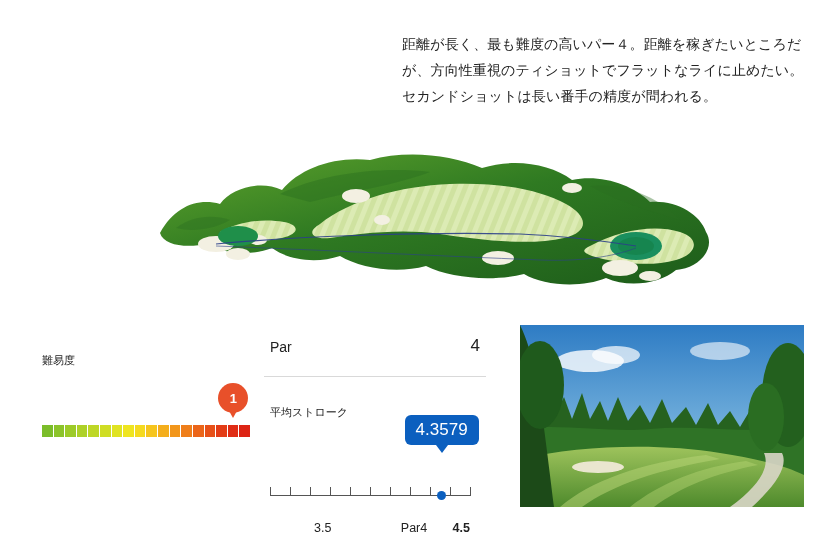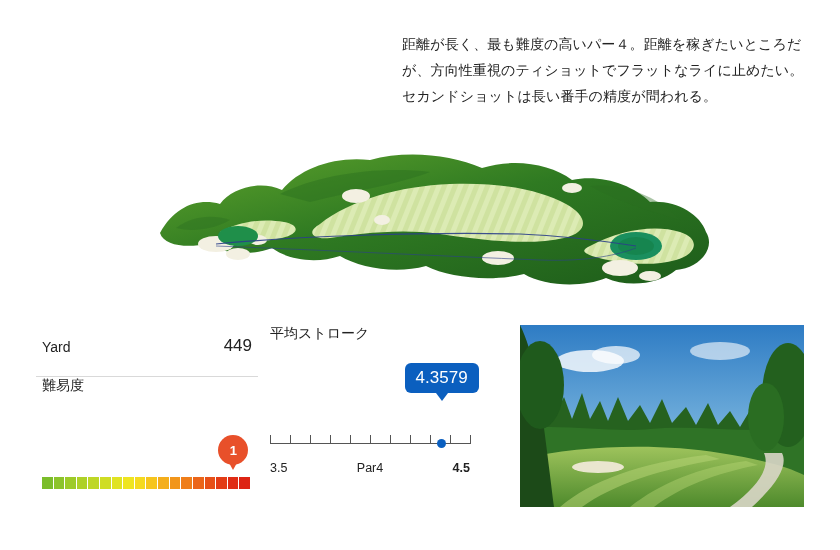--- a/index.html
+++ b/index.html
@@ -67,22 +67,22 @@
   }
   .row-top .value {
     position: absolute; right: 6px; top: 11px;
     font-size: 17px; color: #222;
   }
   .row-bottom {
     position: relative;
     height: 138px;
   }
   .row-bottom .label {
-    position: absolute; left: 6px; top: 0;
-    font-size: 14px; color: #222;
+    position: absolute; left: 6px; top: 28px;
+    font-size: 11px; color: #222;
   }
 
   
   .difficulty-bar {
     position: absolute;
     left: 6px; top: 100px;
     width: 208px; height: 12px;
     display: flex;
     gap: 1px;
   }
@@ -138,21 +138,21 @@
     border-radius: 50%;
     background: #0b5fbf;
   }
   .scale-labels {
     position: absolute;
     left: 0; top: 32px;
     width: 200px; height: 18px;
     font-size: 12.5px;
     color: #222;
   }
-  .scale-labels span { position: absolute; top: 8px; }
+  .scale-labels span { position: absolute; top: 16px; margin-left: 44px; }
   .scale-min { left: 0; }
   .scale-mid { left: 50%; transform: translateX(-50%); }
   .scale-max { right: 0; font-weight: bold; }
 
   .avg-bubble {
     position: absolute;
     top: 38px;
     height: 30px;
     padding: 6px 11px;
     background: #0b5fbf;
@@ -243,24 +243,20 @@
       <ellipse cx="516" cy="118" rx="18" ry="9" fill="#16854f"></ellipse>
 
       <path d="M96,116 C180,108 300,104 400,106 C450,108 490,114 516,118" stroke="#2b3f8a" stroke-width="1.2" fill="none" opacity="0.9"></path>
       <path d="M96,118 C200,122 320,128 420,132 C470,134 500,126 516,120" stroke="#2b3f8a" stroke-width="1" fill="none" opacity="0.6"></path>
     </svg>
   </div>
 
   <div class="stats">
 
     <div class="stat-col left">
-      <div class="row-top">
-        <div class="label">Yard</div>
-        <div class="value">449</div>
-      </div>
       <div class="row-bottom">
         <div class="label">難易度</div>
         <div class="diff-pin" id="diff-pin" style="left: 197.36px;">
           <div class="circle">1</div>
           <div class="tail"></div>
         </div>
         <div class="difficulty-bar" id="difficulty-bar">
             <div class="seg" style="background: rgb(123, 189, 42);"></div>
             <div class="seg" style="background: rgb(140, 196, 42);"></div>
             <div class="seg" style="background: rgb(157, 203, 40);"></div>
@@ -277,20 +273,24 @@
             <div class="seg" style="background: rgb(235, 101, 25);"></div>
             <div class="seg" style="background: rgb(231, 80, 24);"></div>
             <div class="seg" style="background: rgb(227, 60, 22);"></div>
             <div class="seg" style="background: rgb(224, 44, 21);"></div>
             <div class="seg" style="background: rgb(221, 36, 20);"></div>
           </div>
       </div>
     </div>
 
     <div class="stat-col right">
+      <div class="row-top">
+        <div class="label">Par</div>
+        <div class="value">4</div>
+      </div>
       <div class="row-bottom">
         <div class="label">平均ストローク</div>
         <div class="avg-bubble" id="avg-bubble" style="left: 177.6px;">
           <span>4.3579</span>
           <span class="tail"></span>
         </div>
         <div class="scale-wrap">
           <div class="scale-line"></div>
           <div id="scale-ticks">
               <div class="scale-tick" style="left: 0px;"></div>

